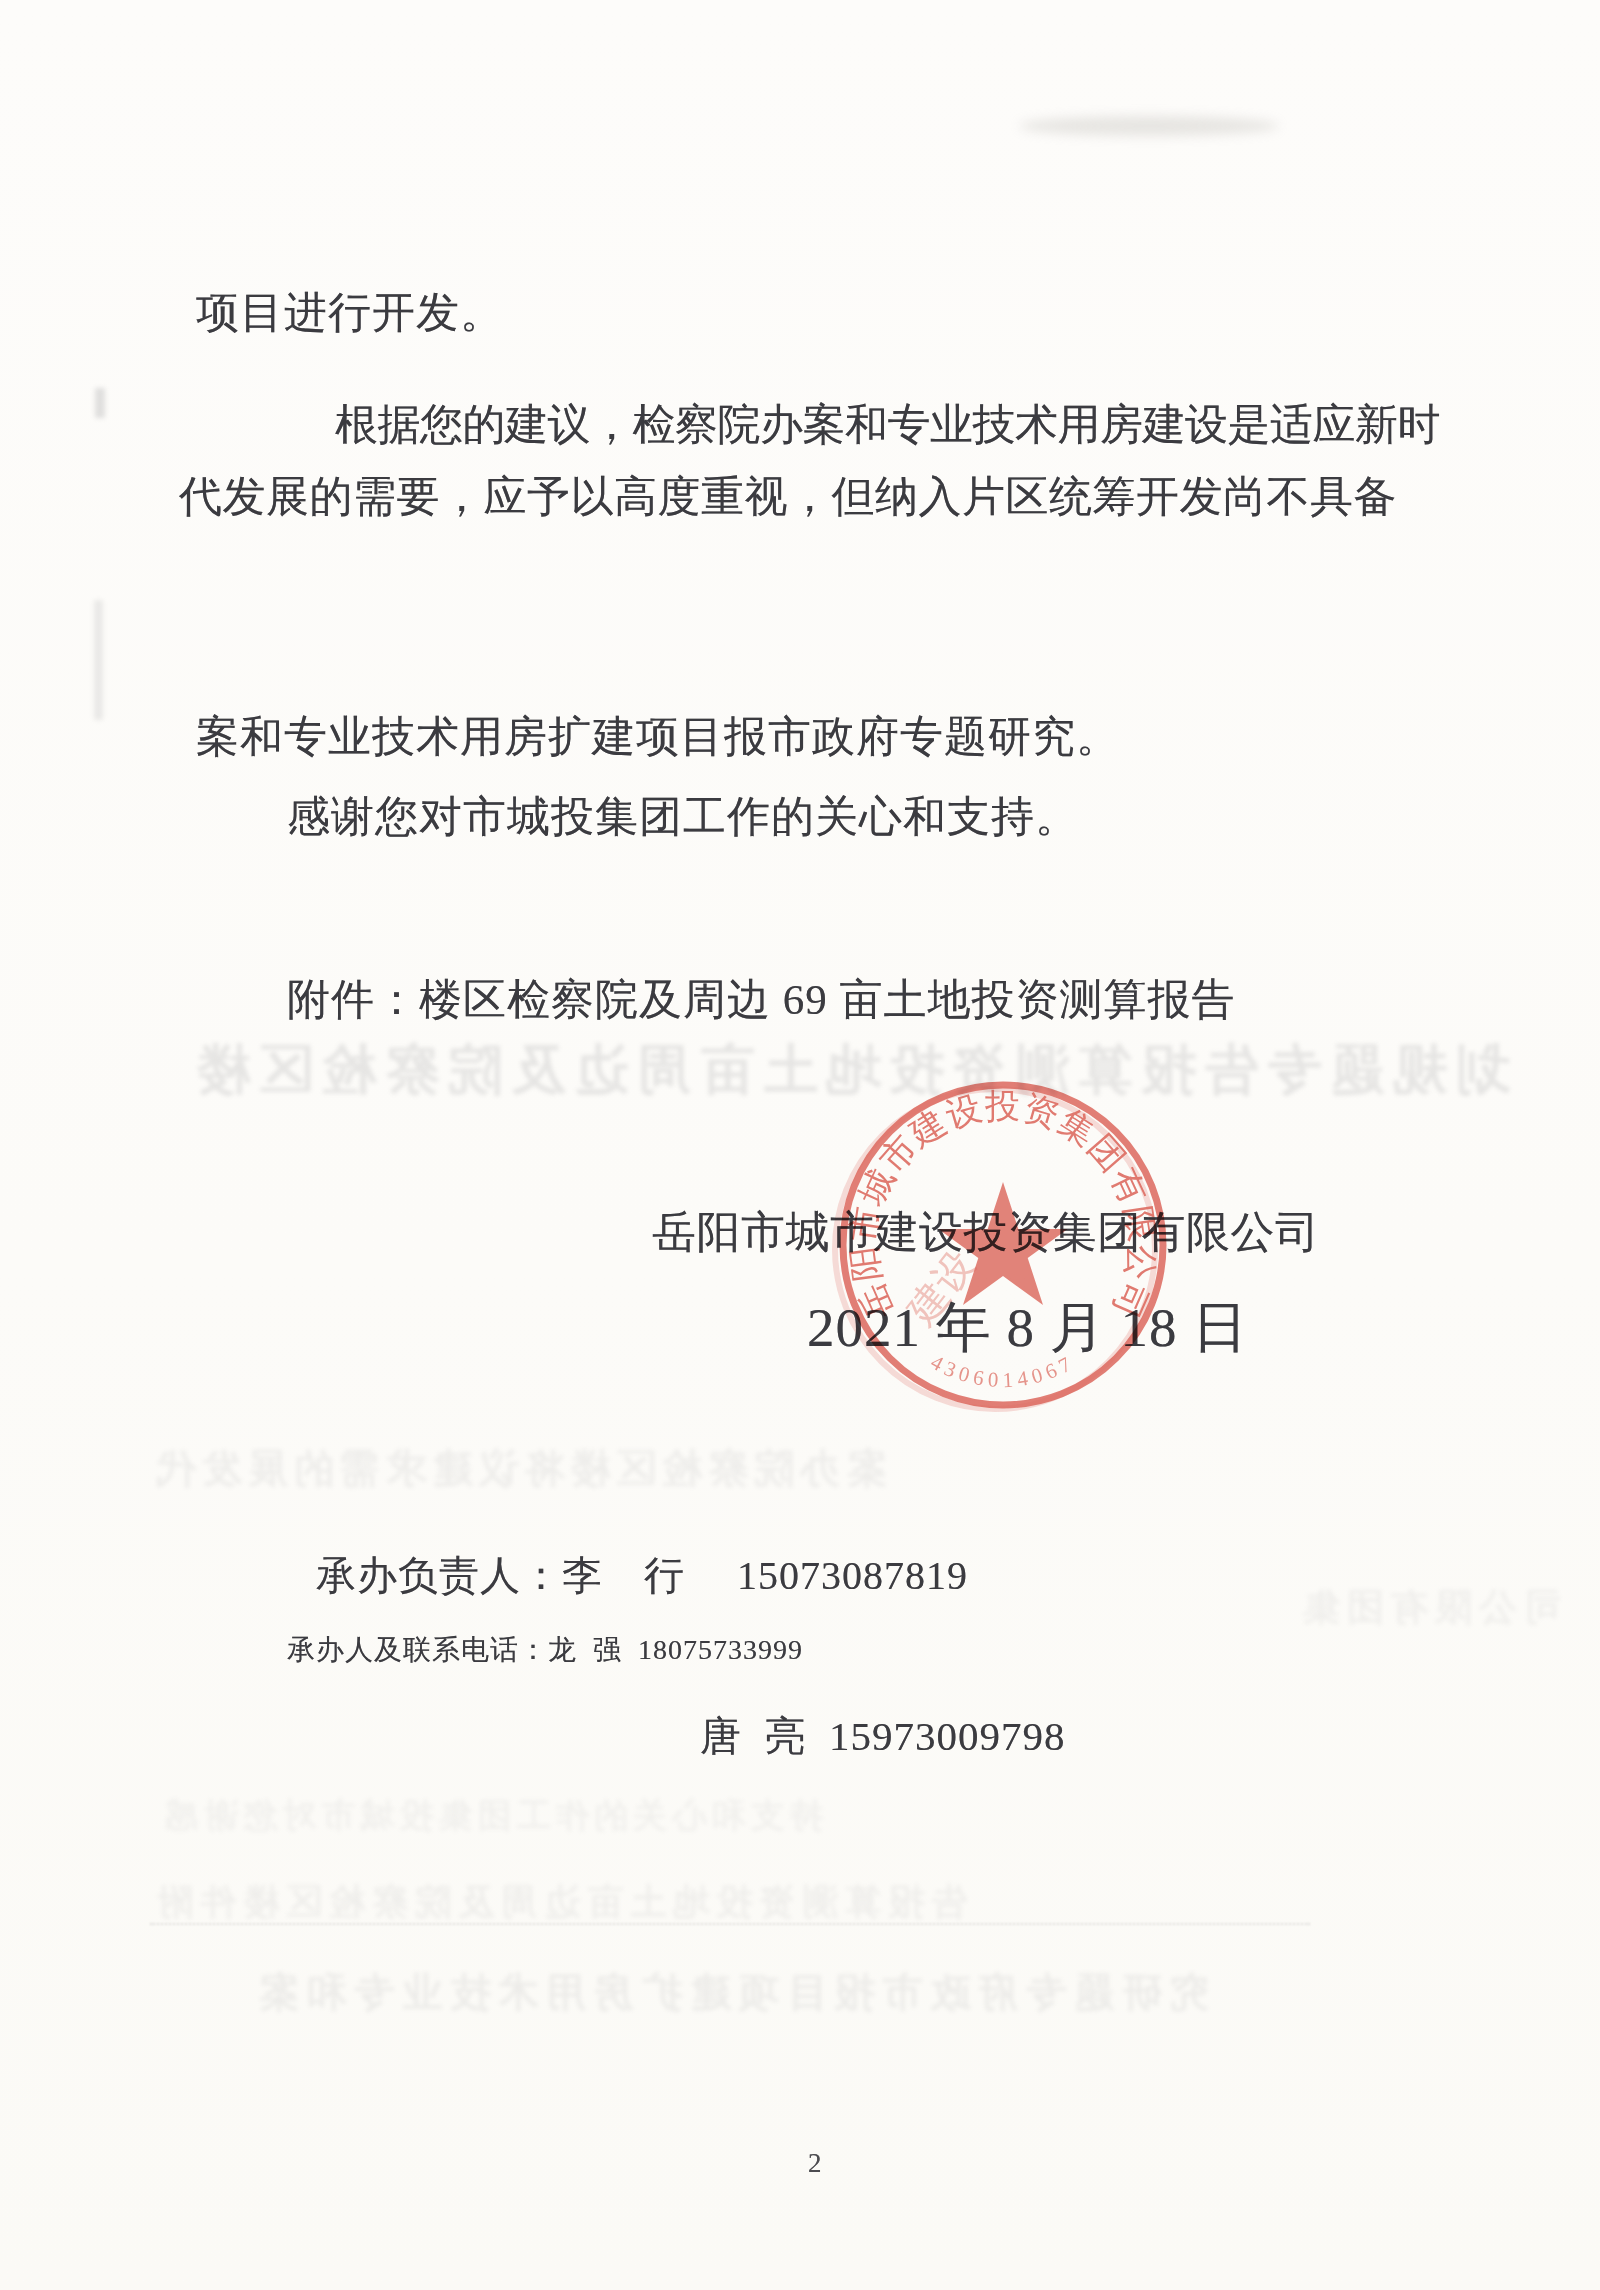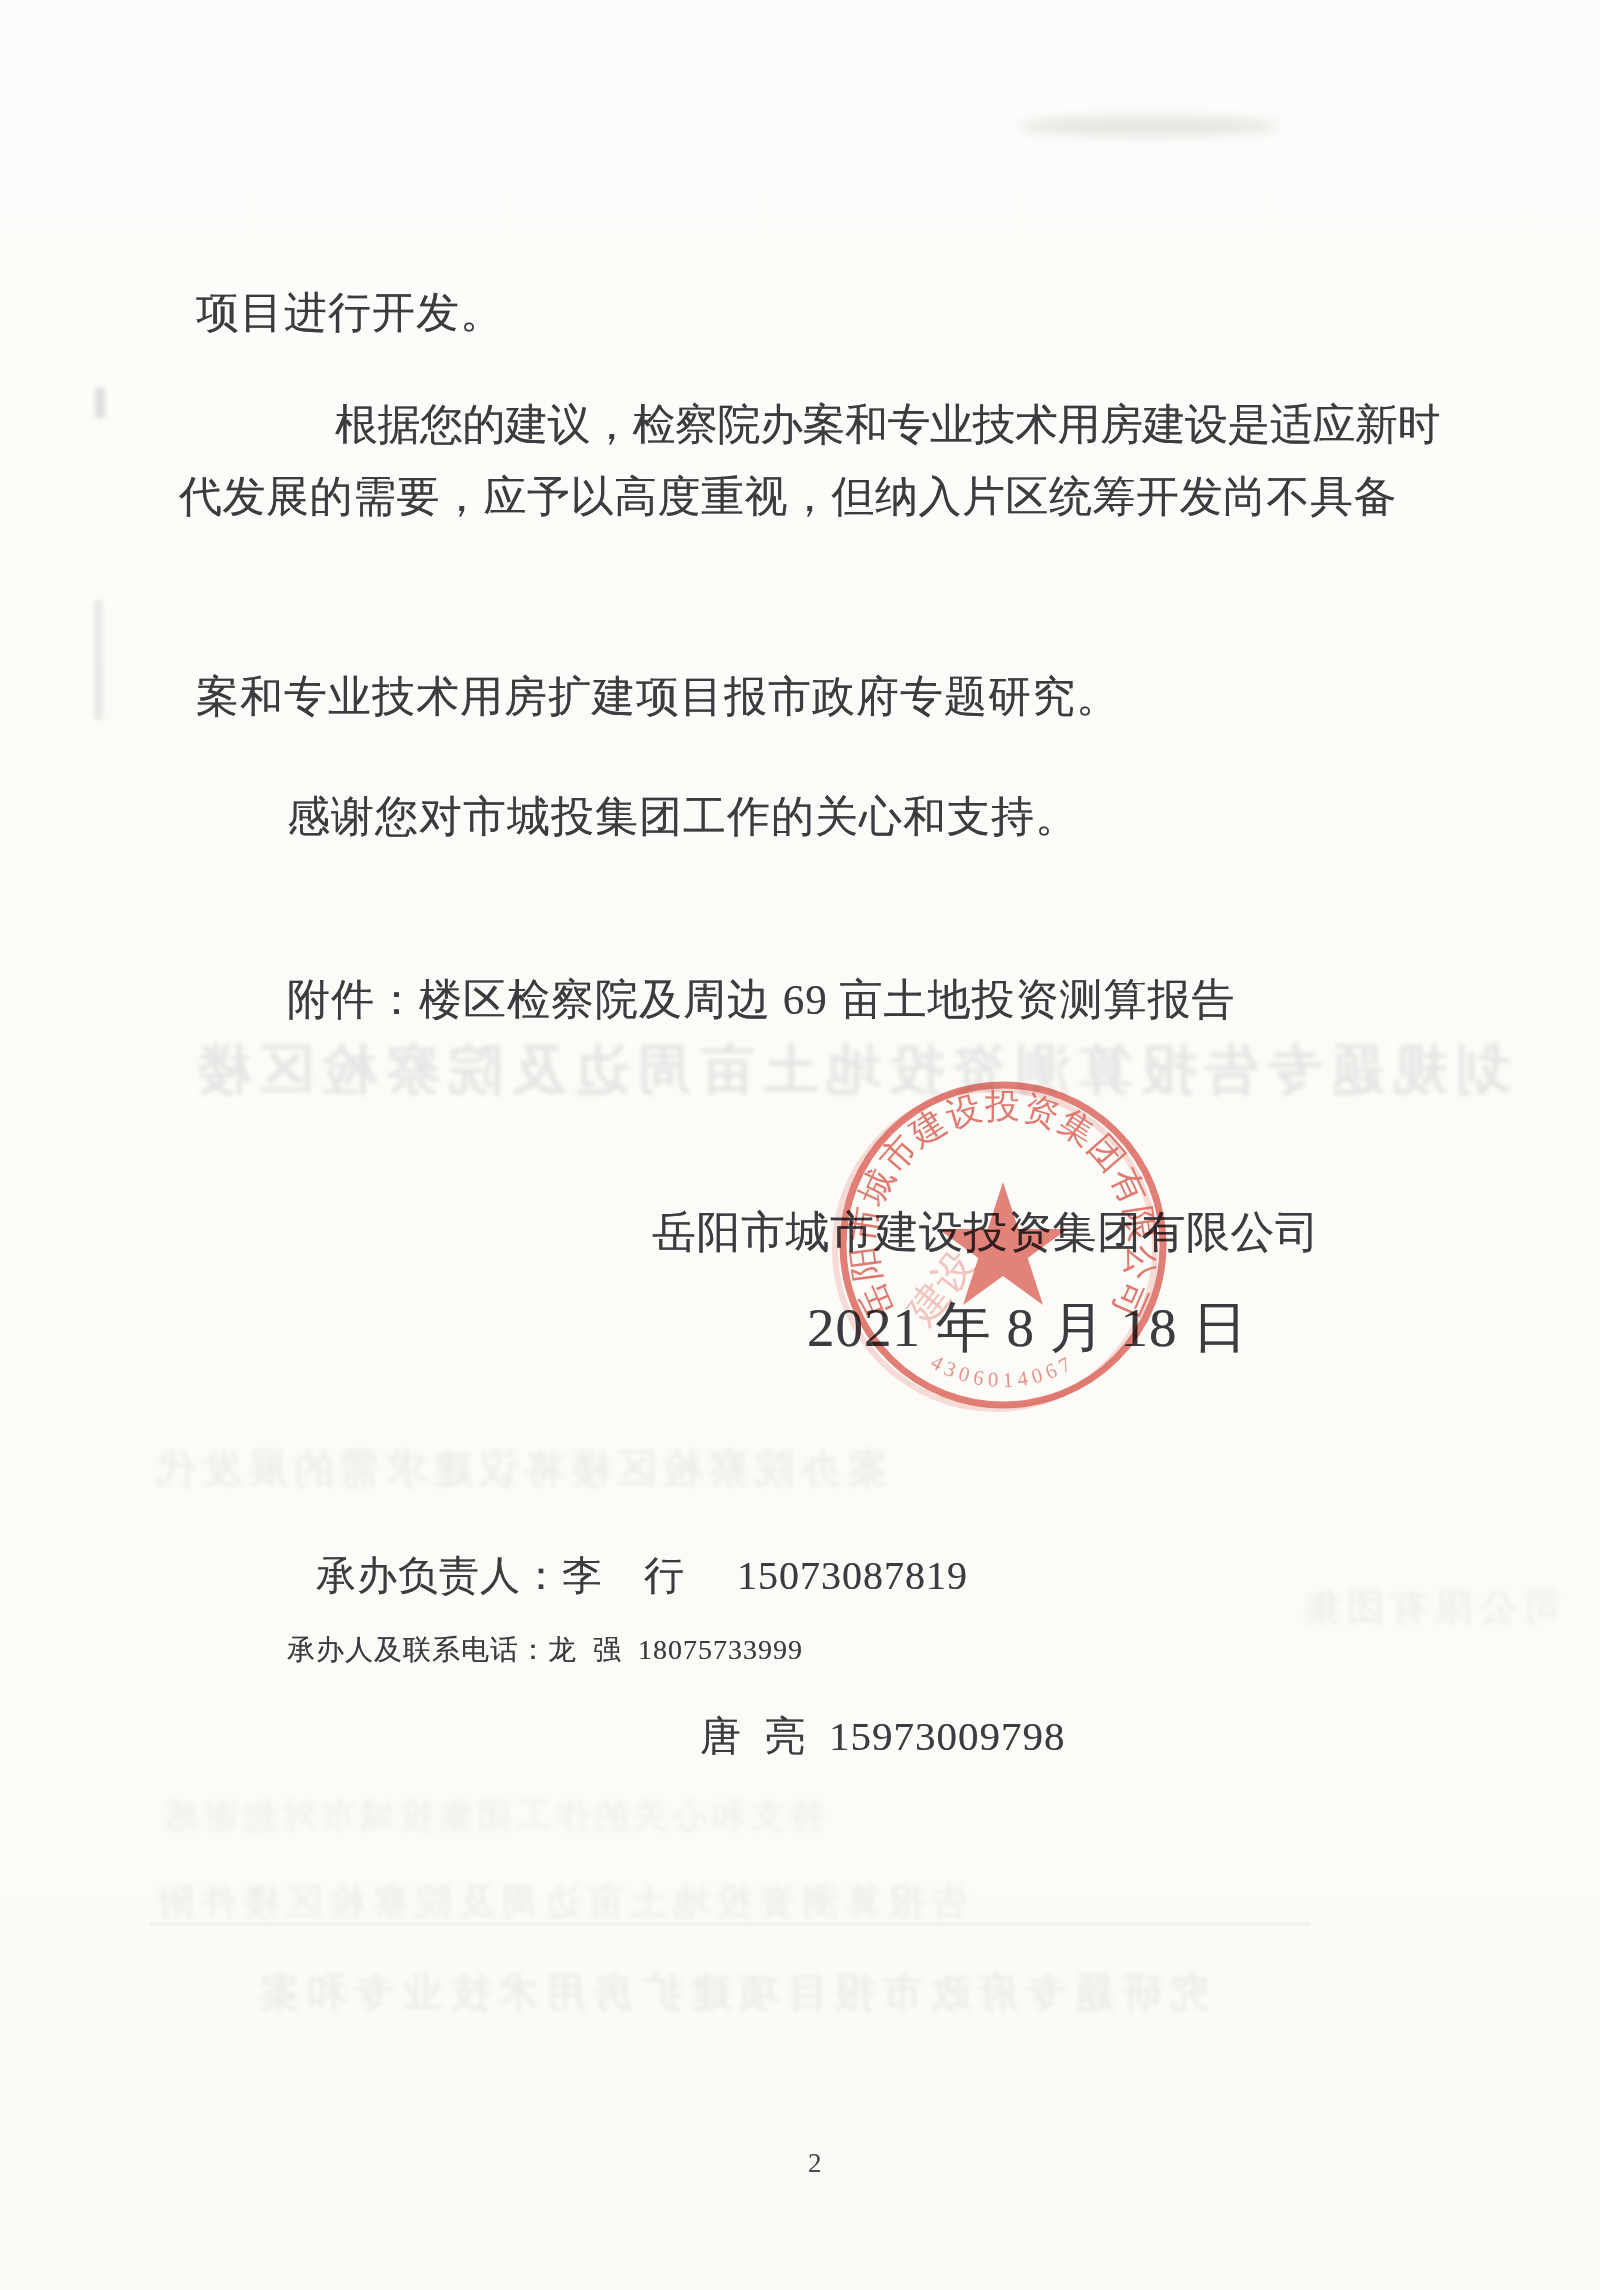--- a/index.html
+++ b/index.html
@@ -18,21 +18,21 @@
     font-size:43px;
     line-height:1;
     letter-spacing:1px;
     text-shadow:0 0 0.6px rgba(59,59,64,0.55);
   }
   #closing-line{left:196px;top:291px;}
   #p2l0{left:287px;top:403px;letter-spacing:-0.5px;margin-left:48px;}
   #p2l1{left:179px;top:475px;letter-spacing:0.5px;}
   #p2l2{left:196px;top:555px;letter-spacing:0.5px;}
   #p2l3{left:196px;top:635px;letter-spacing:1.8px;}
-  #p2l4{left:196px;top:678px;font-family:Liberation Mono, monospace;}
+  #p2l4{left:196px;top:715px;}
   #thanks-line{left:287px;top:795px;}
   #attachment-line{left:287px;top:978px;}
   #company-line{left:652px;top:1211px;font-size:44px;letter-spacing:0.5px;}
   #date-line{left:807px;top:1300px;font-size:55px;letter-spacing:1px;}
   #contact-1{left:287px;top:1556px;font-size:40px;margin-left:29px;}
   #contact-2{left:287px;top:1636px;font-size:28px;}
   #contact-3{left:700px;top:1716px;font-size:41px;}
   #page-number{left:808px;top:2150px;font-size:27px;color:#4c4c50;letter-spacing:0;}
 
   

